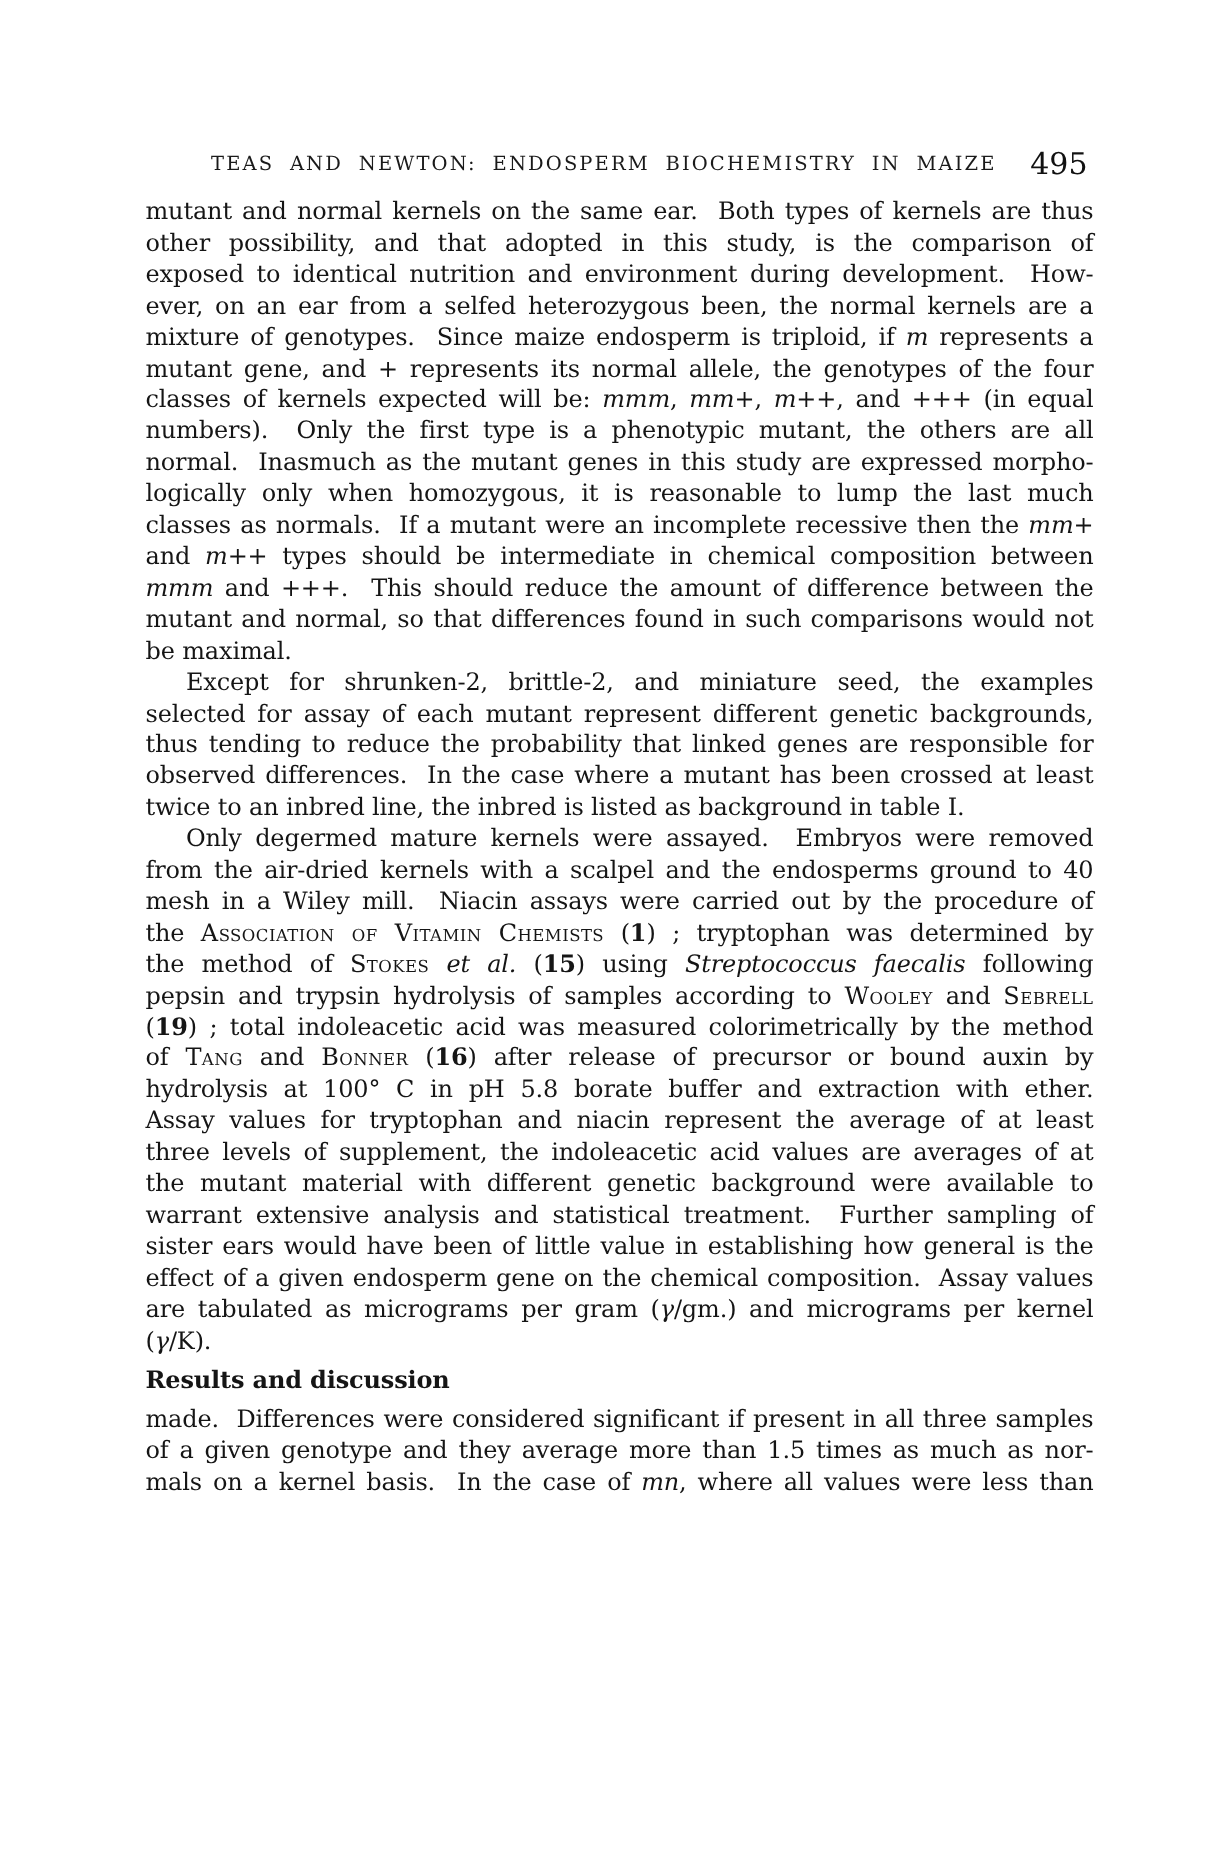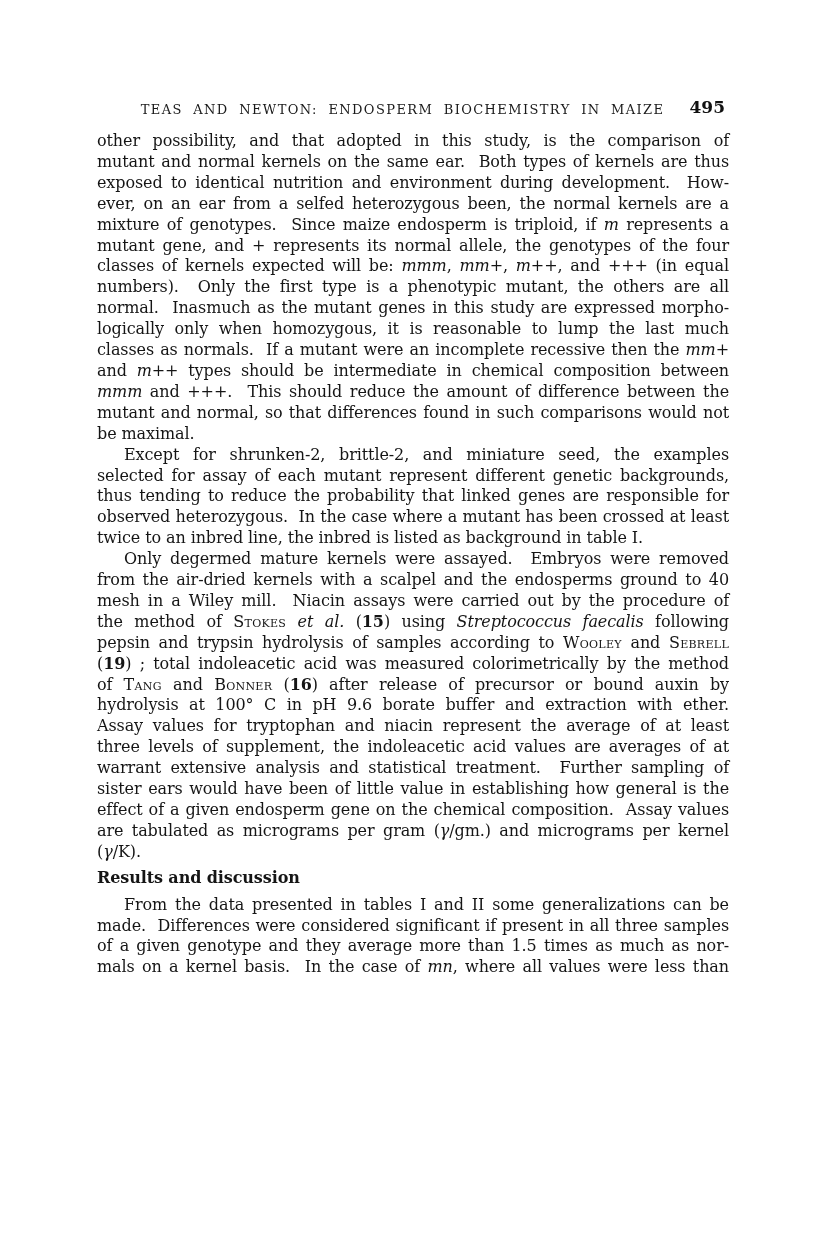--- a/index.html
+++ b/index.html
@@ -27,22 +27,22 @@
     font-size: 13px;
     letter-spacing: 1.4px;
     word-spacing: 5px;
     white-space: nowrap;
     color: #1a1a1a;
   }
   .rh-page {
     position: absolute;
     right: 4px;
     top: -3px;
-    font-size: 17px;
-    font-weight: bold;
+    font-size: 20px;
+    font-weight: normal;
     color: #111;
   }
   .text-column {
     position: absolute;
     top: 131px;
     left: 97px;
     width: 632px;
     font-size: 16px;
     line-height: 20.9px;
     letter-spacing: -0.1px;
@@ -68,61 +68,62 @@
 </head>
 <body>
 
 <div class="page">
   <div class="running-header">
     <span class="rh-title">TEAS AND NEWTON: ENDOSPERM BIOCHEMISTRY IN MAIZE</span>
     <span class="rh-page">495</span>
   </div>
   <div class="text-column" id="text-column">
       <div class="paragraph">
+        <div class="line">mutant and normal kernels on the same ear.  Both types of kernels are thus</div>
         <div class="line">other possibility, and that adopted in this study, is the comparison of</div>
-        <div class="line">mutant and normal kernels on the same ear.  Both types of kernels are thus</div>
         <div class="line">exposed to identical nutrition and environment during development.  How-</div>
         <div class="line">ever, on an ear from a selfed heterozygous been, the normal kernels are a</div>
         <div class="line">mixture of genotypes.  Since maize endosperm is triploid, if <span class="seg-i">m</span> represents a</div>
         <div class="line">mutant gene, and + represents its normal allele, the genotypes of the four</div>
         <div class="line">classes of kernels expected will be: <span class="seg-i">mmm</span>, <span class="seg-i">mm</span>+, <span class="seg-i">m</span>++, and +++ (in equal</div>
         <div class="line">numbers).  Only the first type is a phenotypic mutant, the others are all</div>
         <div class="line">normal.  Inasmuch as the mutant genes in this study are expressed morpho-</div>
         <div class="line">logically only when homozygous, it is reasonable to lump the last much</div>
         <div class="line">classes as normals.  If a mutant were an incomplete recessive then the <span class="seg-i">mm</span>+</div>
         <div class="line">and <span class="seg-i">m</span>++ types should be intermediate in chemical composition between</div>
         <div class="line"><span class="seg-i">mmm</span> and +++.  This should reduce the amount of difference between the</div>
         <div class="line">mutant and normal, so that differences found in such comparisons would not</div>
         <div class="line endpara">be maximal.</div>
       </div>
       <div class="paragraph">
         <div class="line indent">Except for shrunken-2, brittle-2, and miniature seed, the examples</div>
         <div class="line">selected for assay of each mutant represent different genetic backgrounds,</div>
         <div class="line">thus tending to reduce the probability that linked genes are responsible for</div>
-        <div class="line">observed heterozygous.  In the case where a mutant has been crossed at least</div>
+        <div class="line">observed differences.  In the case where a mutant has been crossed at least</div>
         <div class="line endpara">twice to an inbred line, the inbred is listed as background in table I.</div>
       </div>
       <div class="paragraph">
         <div class="line indent">Only degermed mature kernels were assayed.  Embryos were removed</div>
         <div class="line">from the air-dried kernels with a scalpel and the endosperms ground to 40</div>
         <div class="line">mesh in a Wiley mill.  Niacin assays were carried out by the procedure of</div>
+        <div class="line">the <span class="seg-sc">Association of Vitamin Chemists</span> (<span class="seg-b">1</span>) ; tryptophan was determined by</div>
         <div class="line">the method of <span class="seg-sc">Stokes</span> <span class="seg-i">et al.</span> (<span class="seg-b">15</span>) using <span class="seg-i">Streptococcus faecalis</span> following</div>
         <div class="line">pepsin and trypsin hydrolysis of samples according to <span class="seg-sc">Wooley</span> and <span class="seg-sc">Sebrell</span></div>
         <div class="line">(<span class="seg-b">19</span>) ; total indoleacetic acid was measured colorimetrically by the method</div>
         <div class="line">of <span class="seg-sc">Tang</span> and <span class="seg-sc">Bonner</span> (<span class="seg-b">16</span>) after release of precursor or bound auxin by</div>
-        <div class="line">hydrolysis at 100° C in pH 9.6 borate buffer and extraction with ether.</div>
+        <div class="line">hydrolysis at 100° C in pH 5.8 borate buffer and extraction with ether.</div>
         <div class="line">Assay values for tryptophan and niacin represent the average of at least</div>
         <div class="line">three levels of supplement, the indoleacetic acid values are averages of at</div>
+        <div class="line">the mutant material with different genetic background were available to</div>
         <div class="line">warrant extensive analysis and statistical treatment.  Further sampling of</div>
         <div class="line">sister ears would have been of little value in establishing how general is the</div>
         <div class="line">effect of a given endosperm gene on the chemical composition.  Assay values</div>
         <div class="line">are tabulated as micrograms per gram (<span class="seg-i">γ</span>/gm.) and micrograms per kernel</div>
         <div class="line endpara">(<span class="seg-i">γ</span>/K).</div>
       </div>
       <div class="heading">Results and discussion</div>
       <div class="paragraph">
-        <div class="line indent">From the data presented in tables I and II some generalizations can be</div>
         <div class="line">made.  Differences were considered significant if present in all three samples</div>
         <div class="line">of a given genotype and they average more than 1.5 times as much as nor-</div>
         <div class="line">mals on a kernel basis.  In the case of <span class="seg-i">mn</span>, where all values were less than</div>
       </div>
     </div>
 </div>
 
 </body></html>

